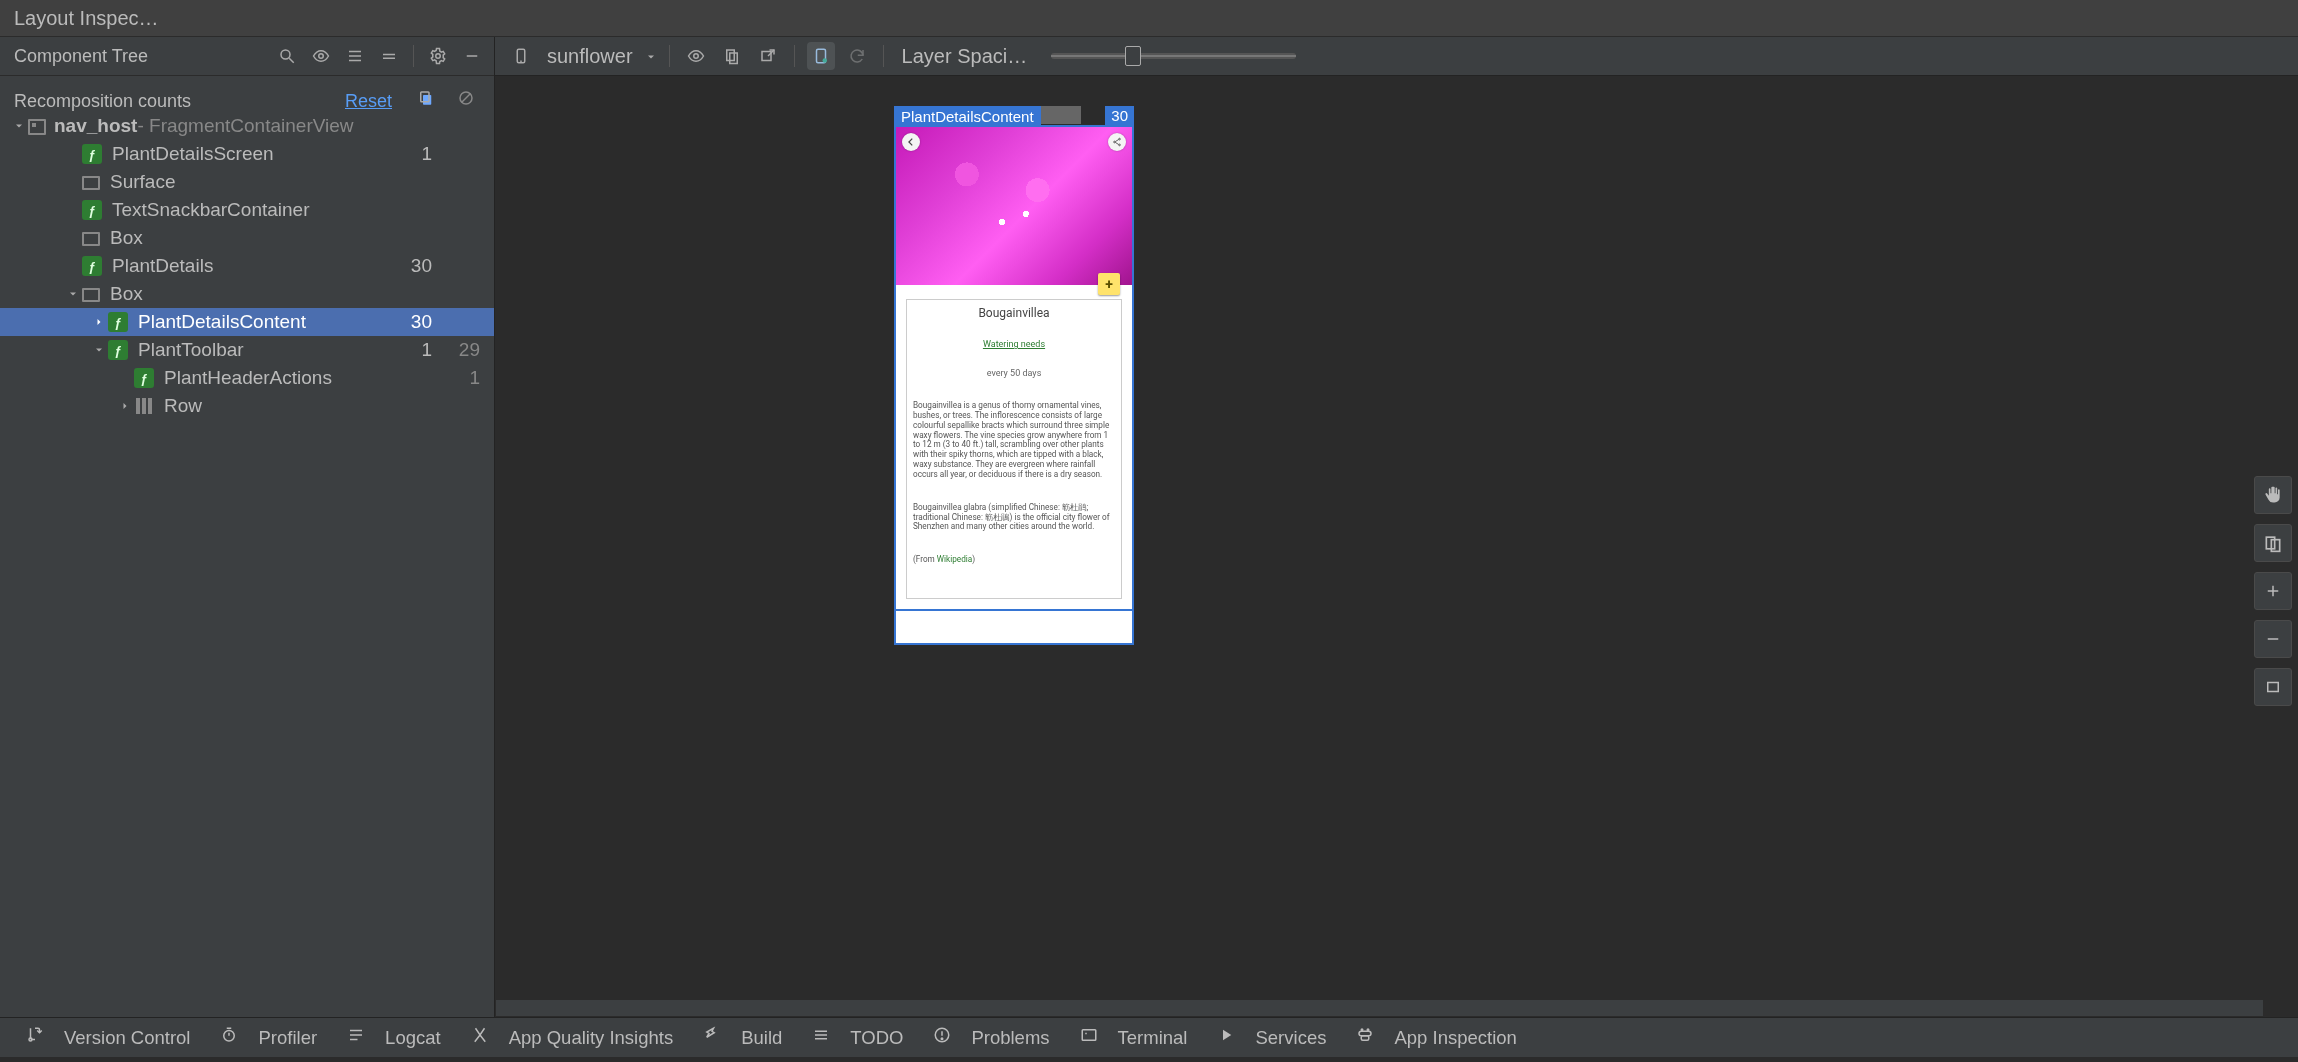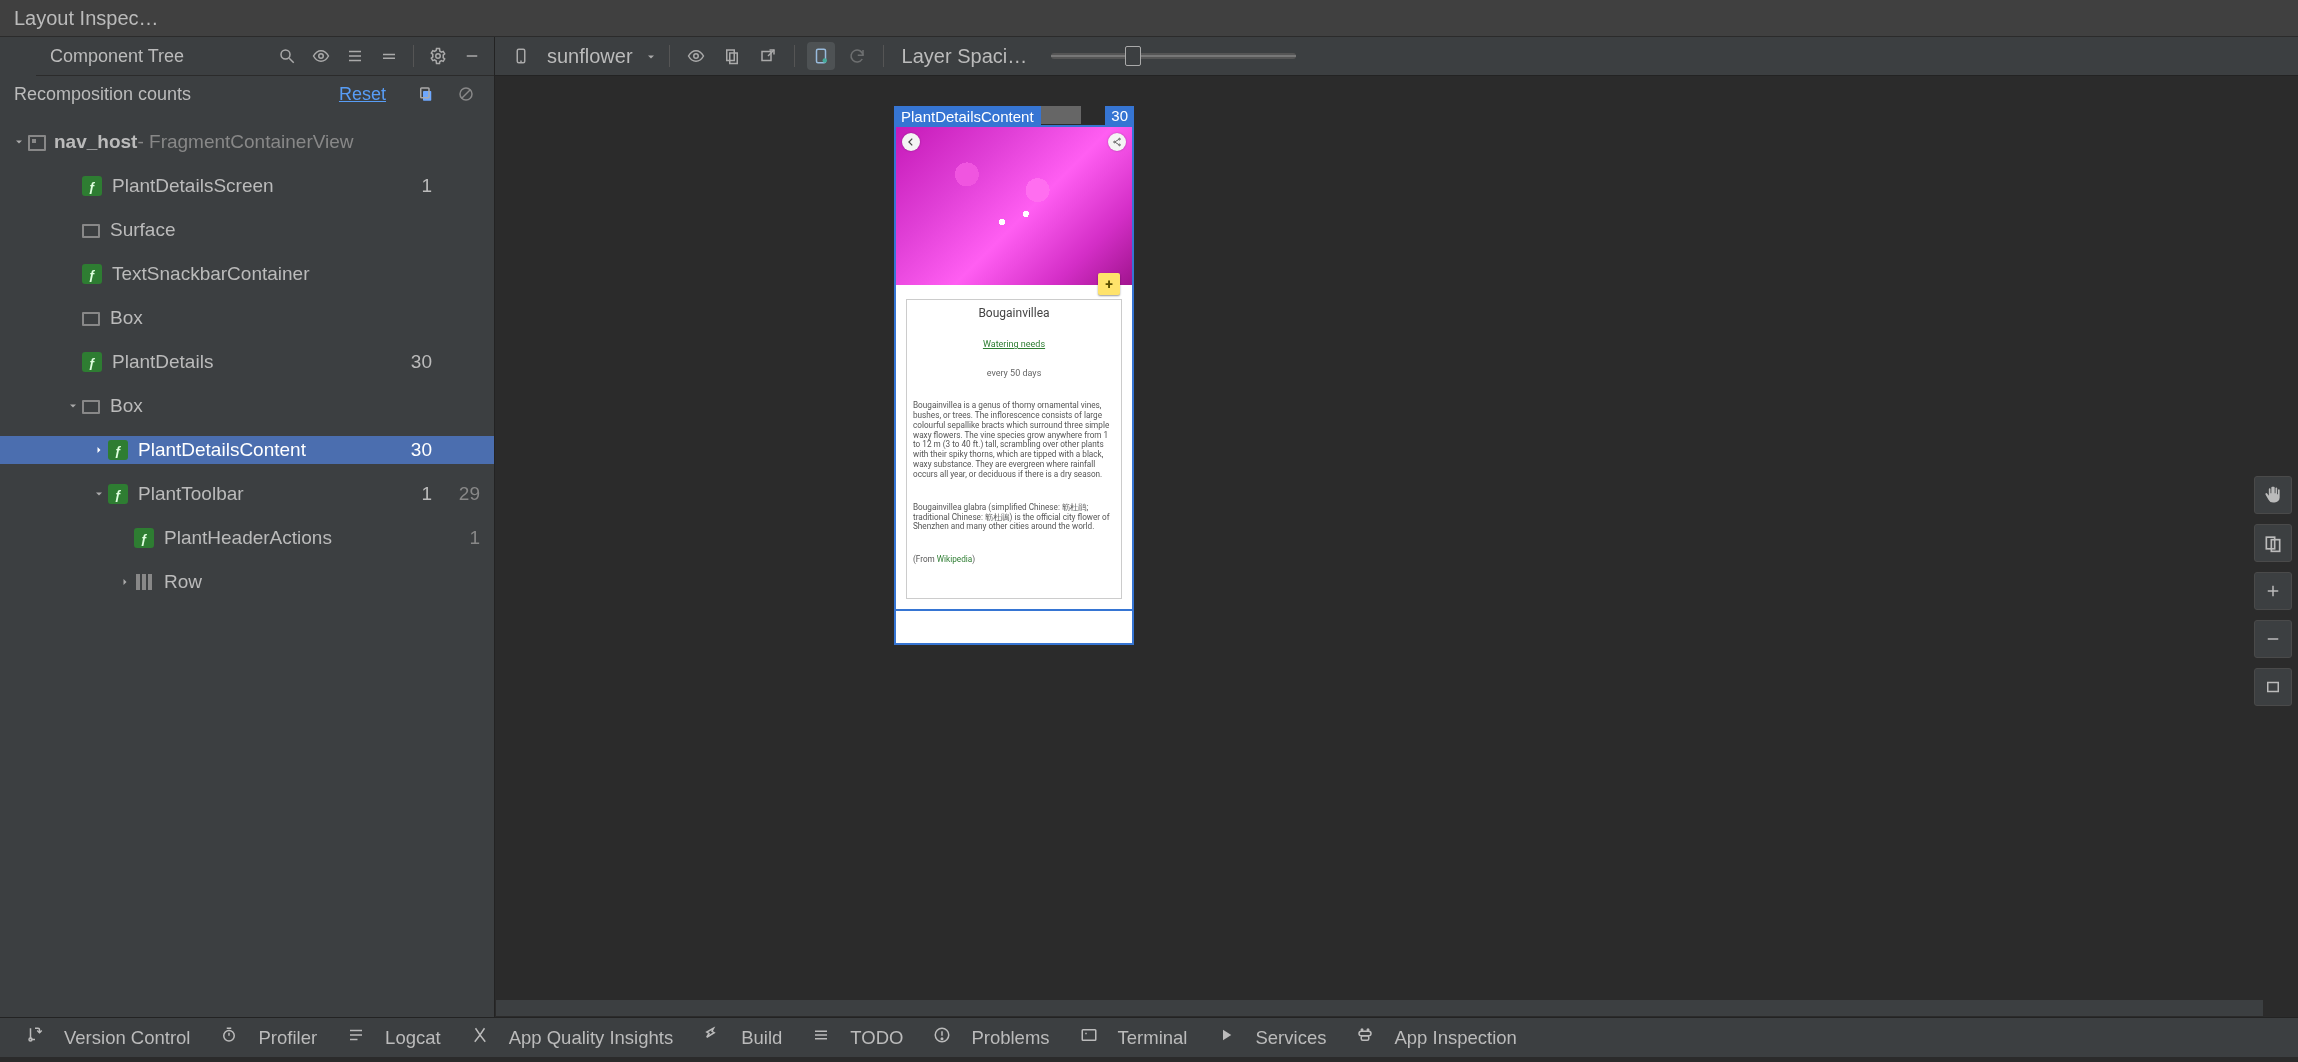--- a/index.html
+++ b/index.html
@@ -35,59 +35,57 @@
     border-right: 1px solid #232323;
     display: flex; flex-direction: column;
   }
   .left-toolbar {
     height: 39px;
     border-bottom: 1px solid #2b2b2b;
     display: flex; align-items: center;
     padding: 0 8px 0 14px;
     gap: 6px;
     font-size: 18px;
-    margin-left: 36px;
   }
   .left-toolbar .spacer { flex: 1; }
   .icon-btn {
     width: 28px; height: 28px;
     display: inline-flex; align-items: center; justify-content: center;
     color: #aaaaaa;
     cursor: pointer;
     border-radius: 3px;
   }
   .icon-btn svg, .icon-btn span.glyph { width: 18px; height: 18px; }
   .vsep { width: 1px; height: 22px; background: #555; margin: 0 4px; }
 
   .counts-bar {
     height: 36px;
-    display: flex; align-items: center;
+    display: flex; align-items: flex-end;
     padding: 0 14px;
     font-size: 18px;
     color: #bbbbbb;
-    gap: 14px;
+    gap: 8px;
   }
   .counts-bar .link { color: #589df6; text-decoration: underline; margin-left: auto; }
   .counts-bar .iconstack { display: flex; gap: 12px; margin-left: 12px;}
   .counts-bar .copy-icon { color: #6ea8ff; }
   .counts-bar .nope-icon { color: #888; }
 
   .tree {
     flex: 1;
     overflow: auto;
     background: #3c3f41;
   }
   .tree-row {
     display: flex; align-items: center;
     height: 28px;
     font-size: 19px;
     color: #bbbbbb;
     white-space: nowrap;
     position: relative;
-    margin-top: 16px;
   }
   .tree-row .indent { display:inline-block; }
   .tree-row.selected { background: #4b6eaf; color: #ffffff; }
   .tree-row .chev {
     width: 18px; display:inline-flex; align-items:center; justify-content:center;
     color: #aaaaaa;
   }
   .tree-row.selected .chev { color: #ffffff; }
   .tree-row .name { }
   .tree-row .suffix { color: #888; }

